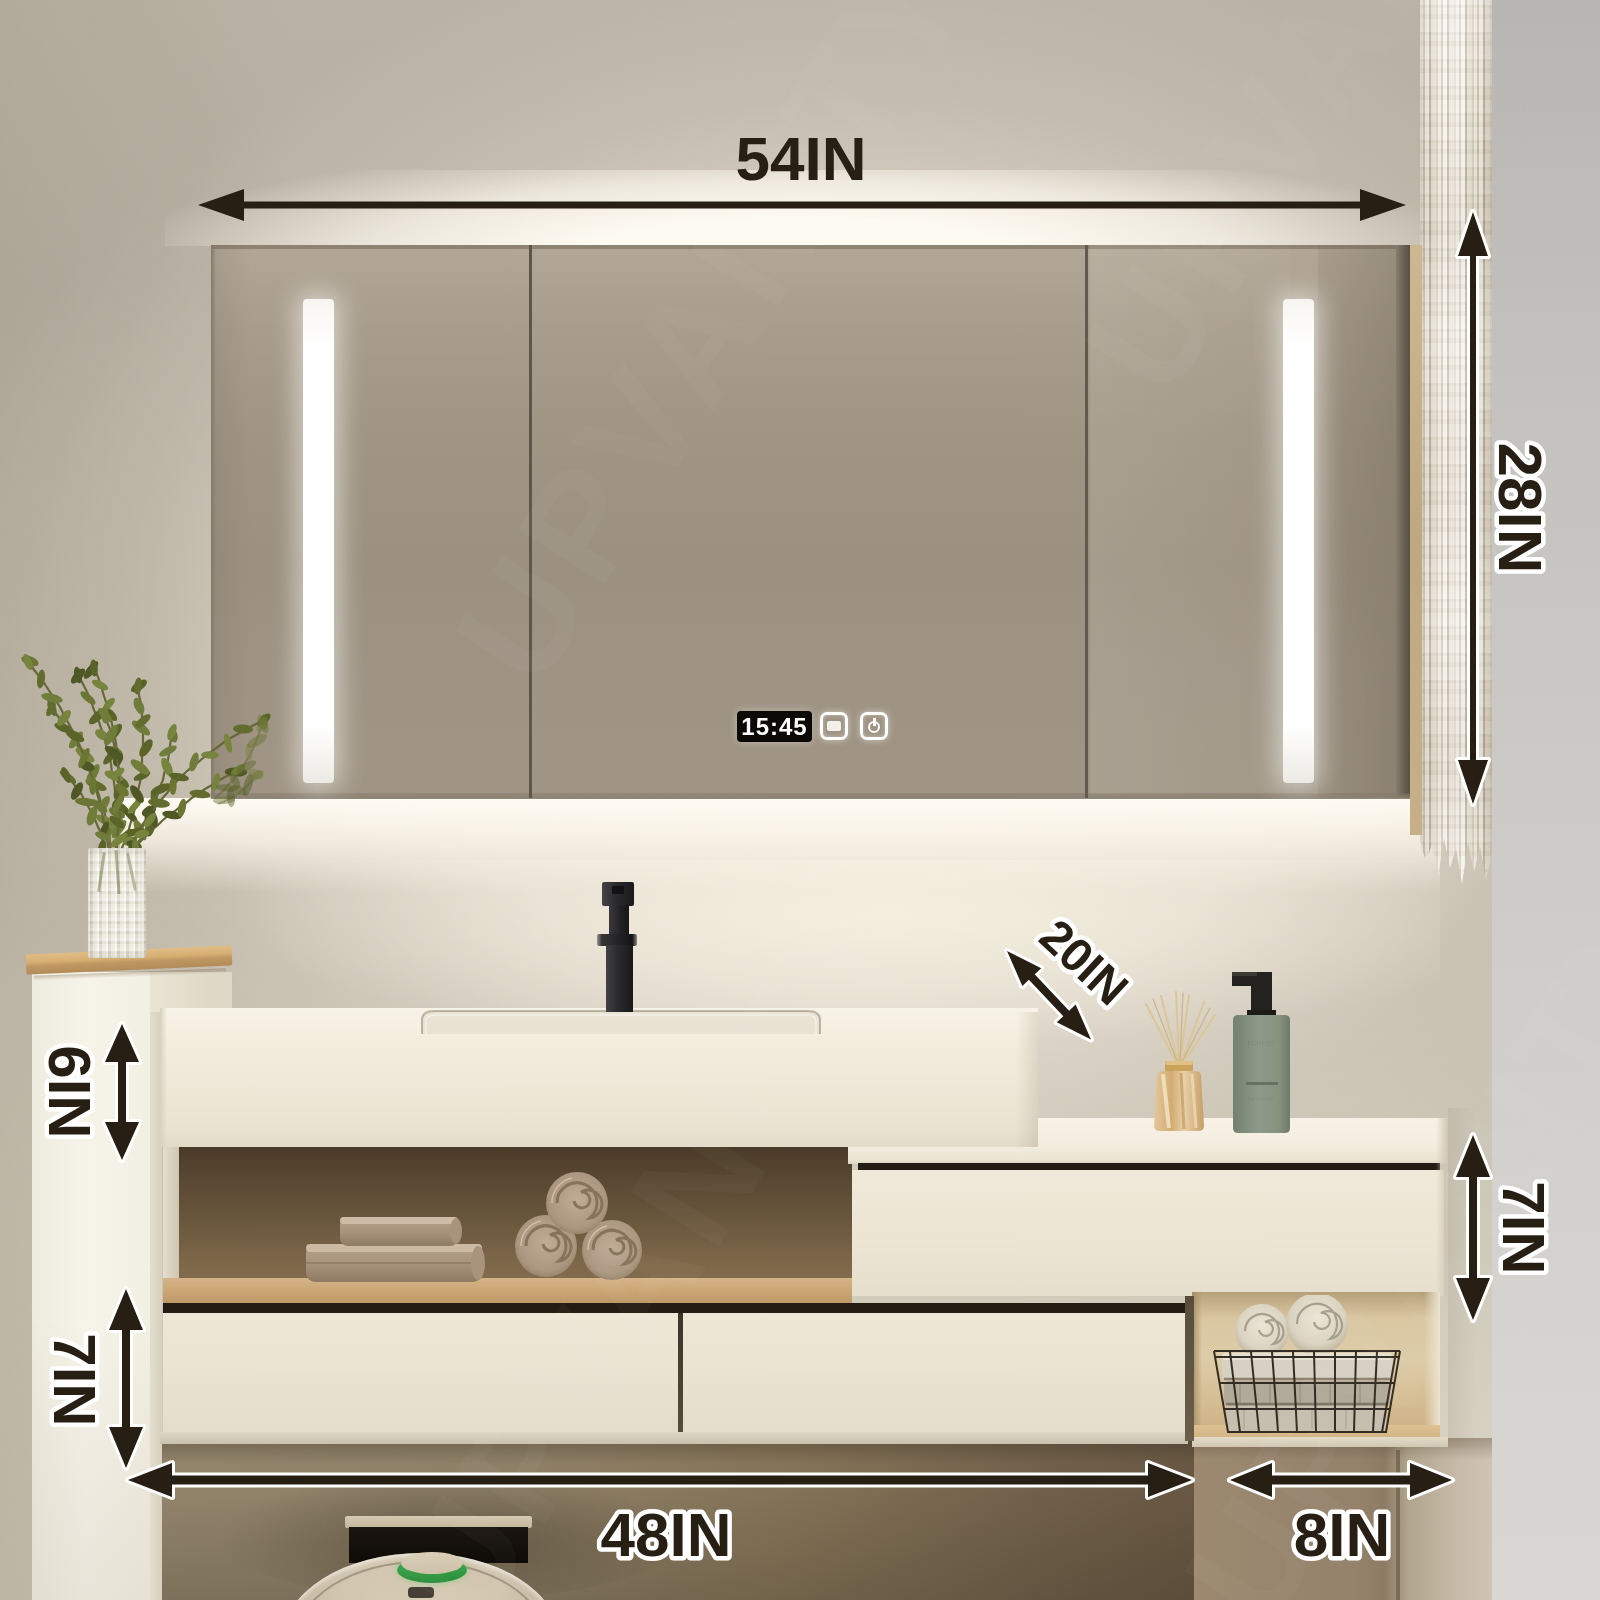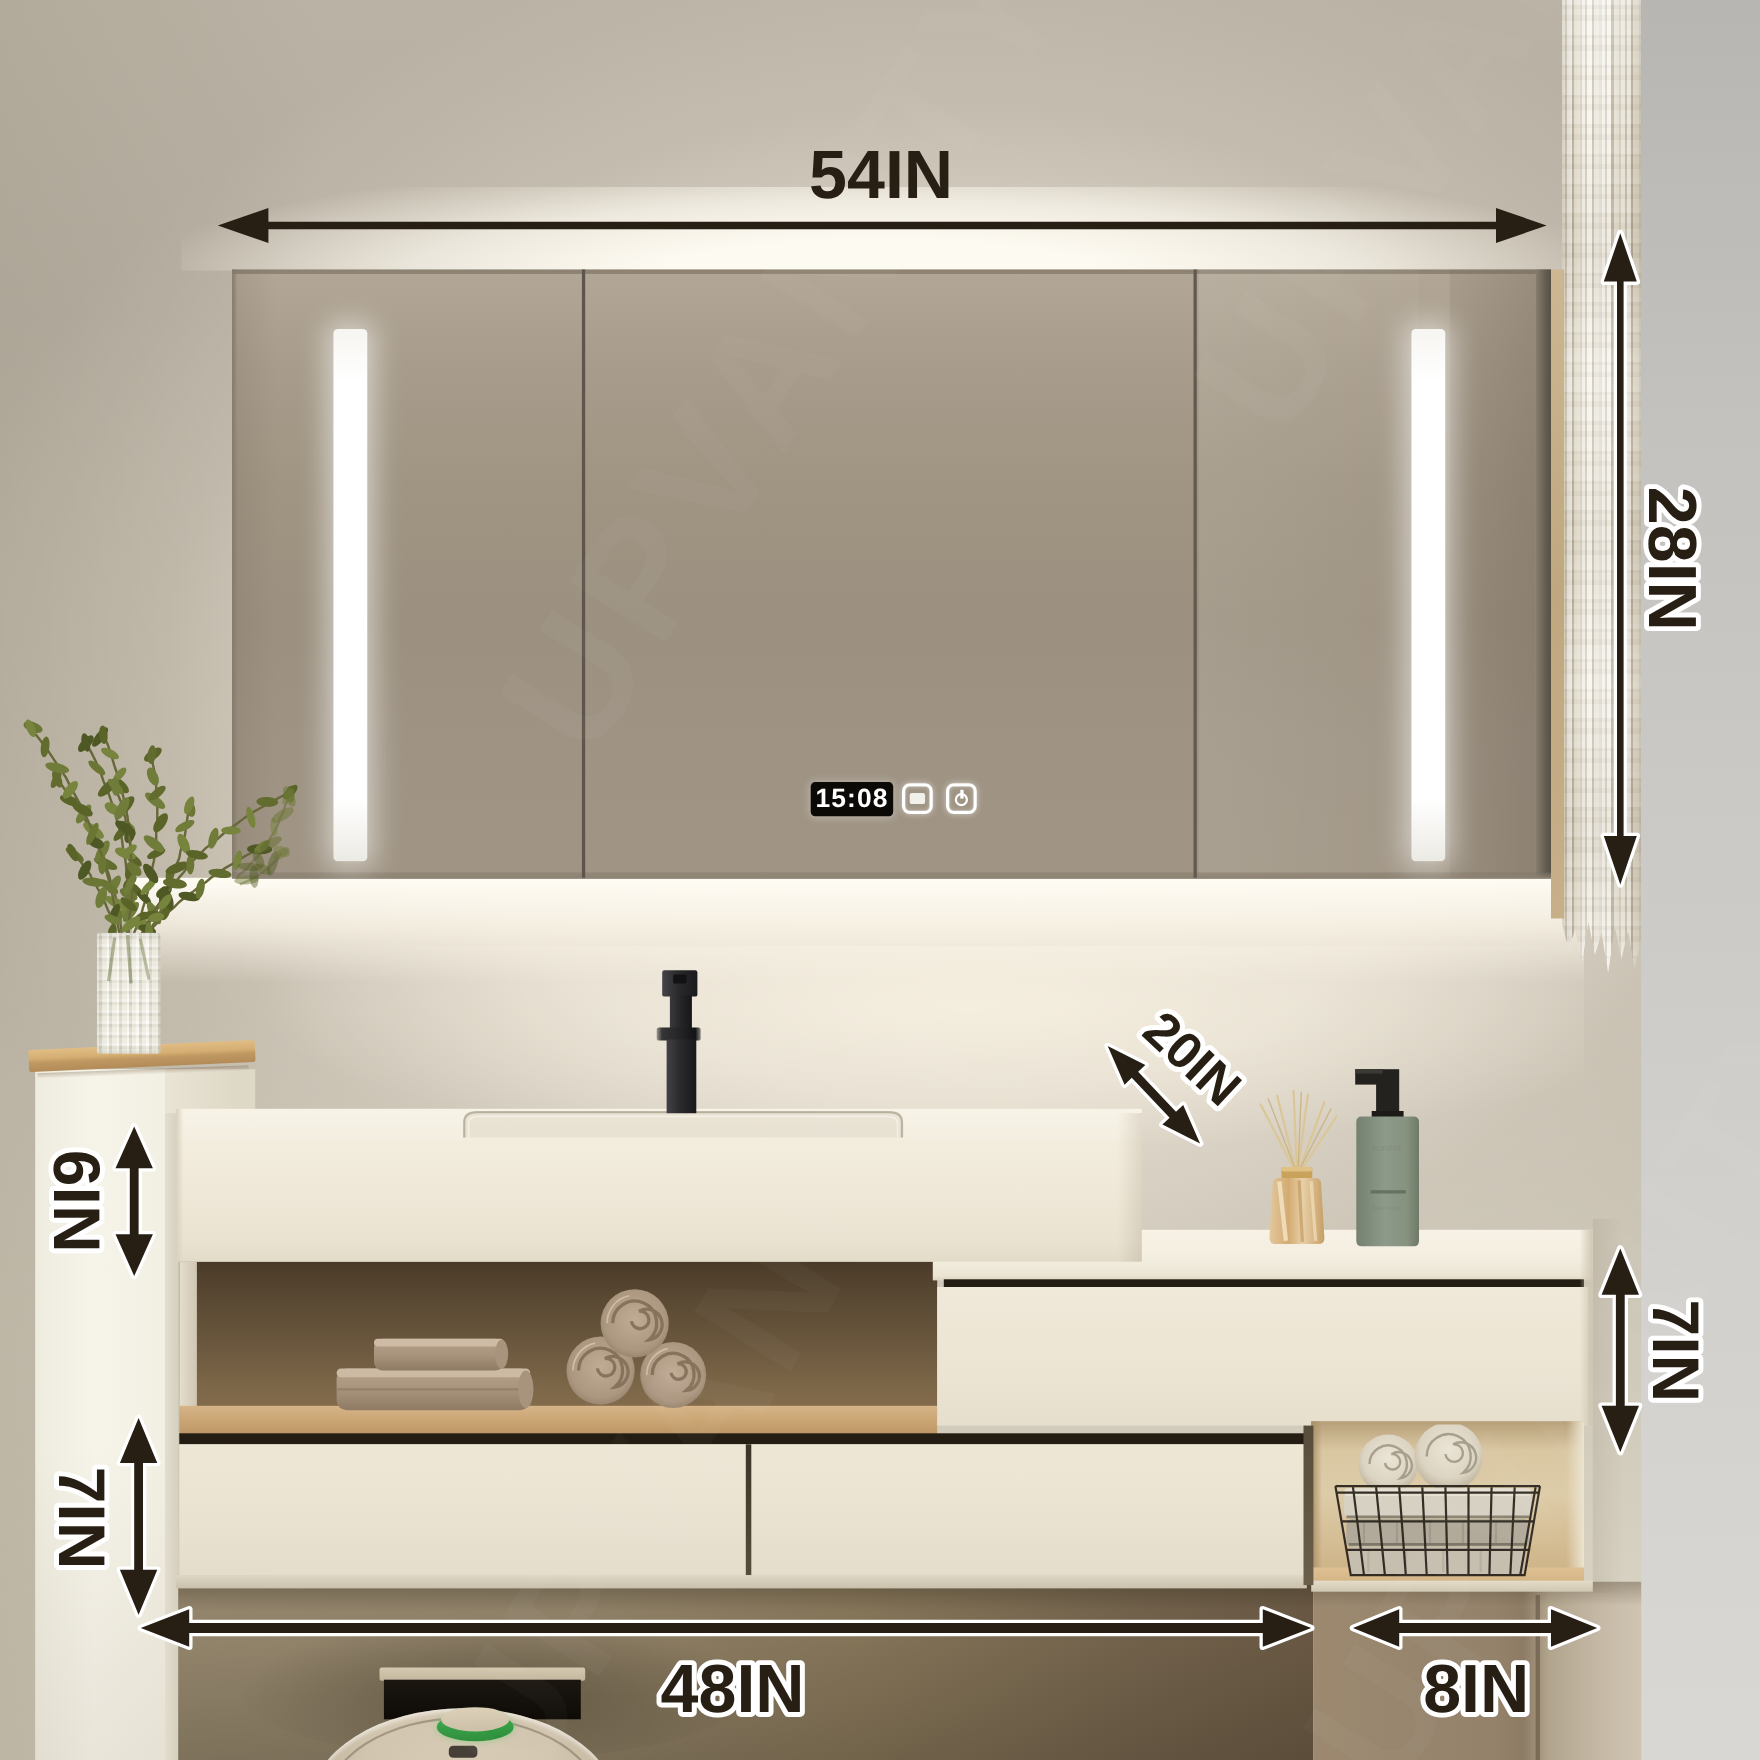--- a/index.html
+++ b/index.html
@@ -72,21 +72,21 @@
 
   <div class="abs" style="left:303px;top:299px;width:31px;height:484px;border-radius:4px;
     background:linear-gradient(180deg,#f6f5f1,#ffffff 10%,#ffffff 88%,#eceae4);
     box-shadow:0 0 26px 6px rgba(255,255,255,0.55);"></div>
   <div class="abs" style="left:1283px;top:299px;width:31px;height:484px;border-radius:4px;
     background:linear-gradient(180deg,#f6f5f1,#ffffff 10%,#ffffff 88%,#eceae4);
     box-shadow:0 0 26px 6px rgba(255,255,255,0.55);"></div>
 
   <div class="abs" style="left:737px;top:711px;width:75px;height:31px;border-radius:4px;background:#0b0906;
     box-shadow:0 0 8px rgba(255,255,255,0.35);display:flex;align-items:center;justify-content:center;">
-    <span style="color:#ffffff;font-weight:bold;font-size:24px;letter-spacing:1px;font-family:'Liberation Sans',sans-serif;">15:08</span>
+    <span style="color:#ffffff;font-weight:bold;font-size:24px;letter-spacing:1px;font-family:'Liberation Sans',sans-serif;">15:45</span>
   </div>
   <div class="abs" style="left:820px;top:712px;width:28px;height:28px;border:3px solid #fff;border-radius:7px;box-sizing:border-box;
     box-shadow:0 0 6px rgba(255,255,255,0.5),inset 0 0 4px rgba(255,255,255,0.4);">
     <div class="abs" style="left:4px;top:6px;width:14px;height:10px;background:#f2f0ea;border-radius:2px;"></div>
   </div>
   <div class="abs" style="left:860px;top:712px;width:28px;height:28px;border:3px solid #fff;border-radius:7px;box-sizing:border-box;
     box-shadow:0 0 6px rgba(255,255,255,0.5),inset 0 0 4px rgba(255,255,255,0.4);">
     <div class="abs" style="left:5px;top:6px;width:12px;height:12px;border:2.5px solid #fff;border-radius:50%;box-sizing:border-box;"></div>
     <div class="abs" style="left:10px;top:3px;width:3px;height:8px;background:#fff;"></div>
   </div>

